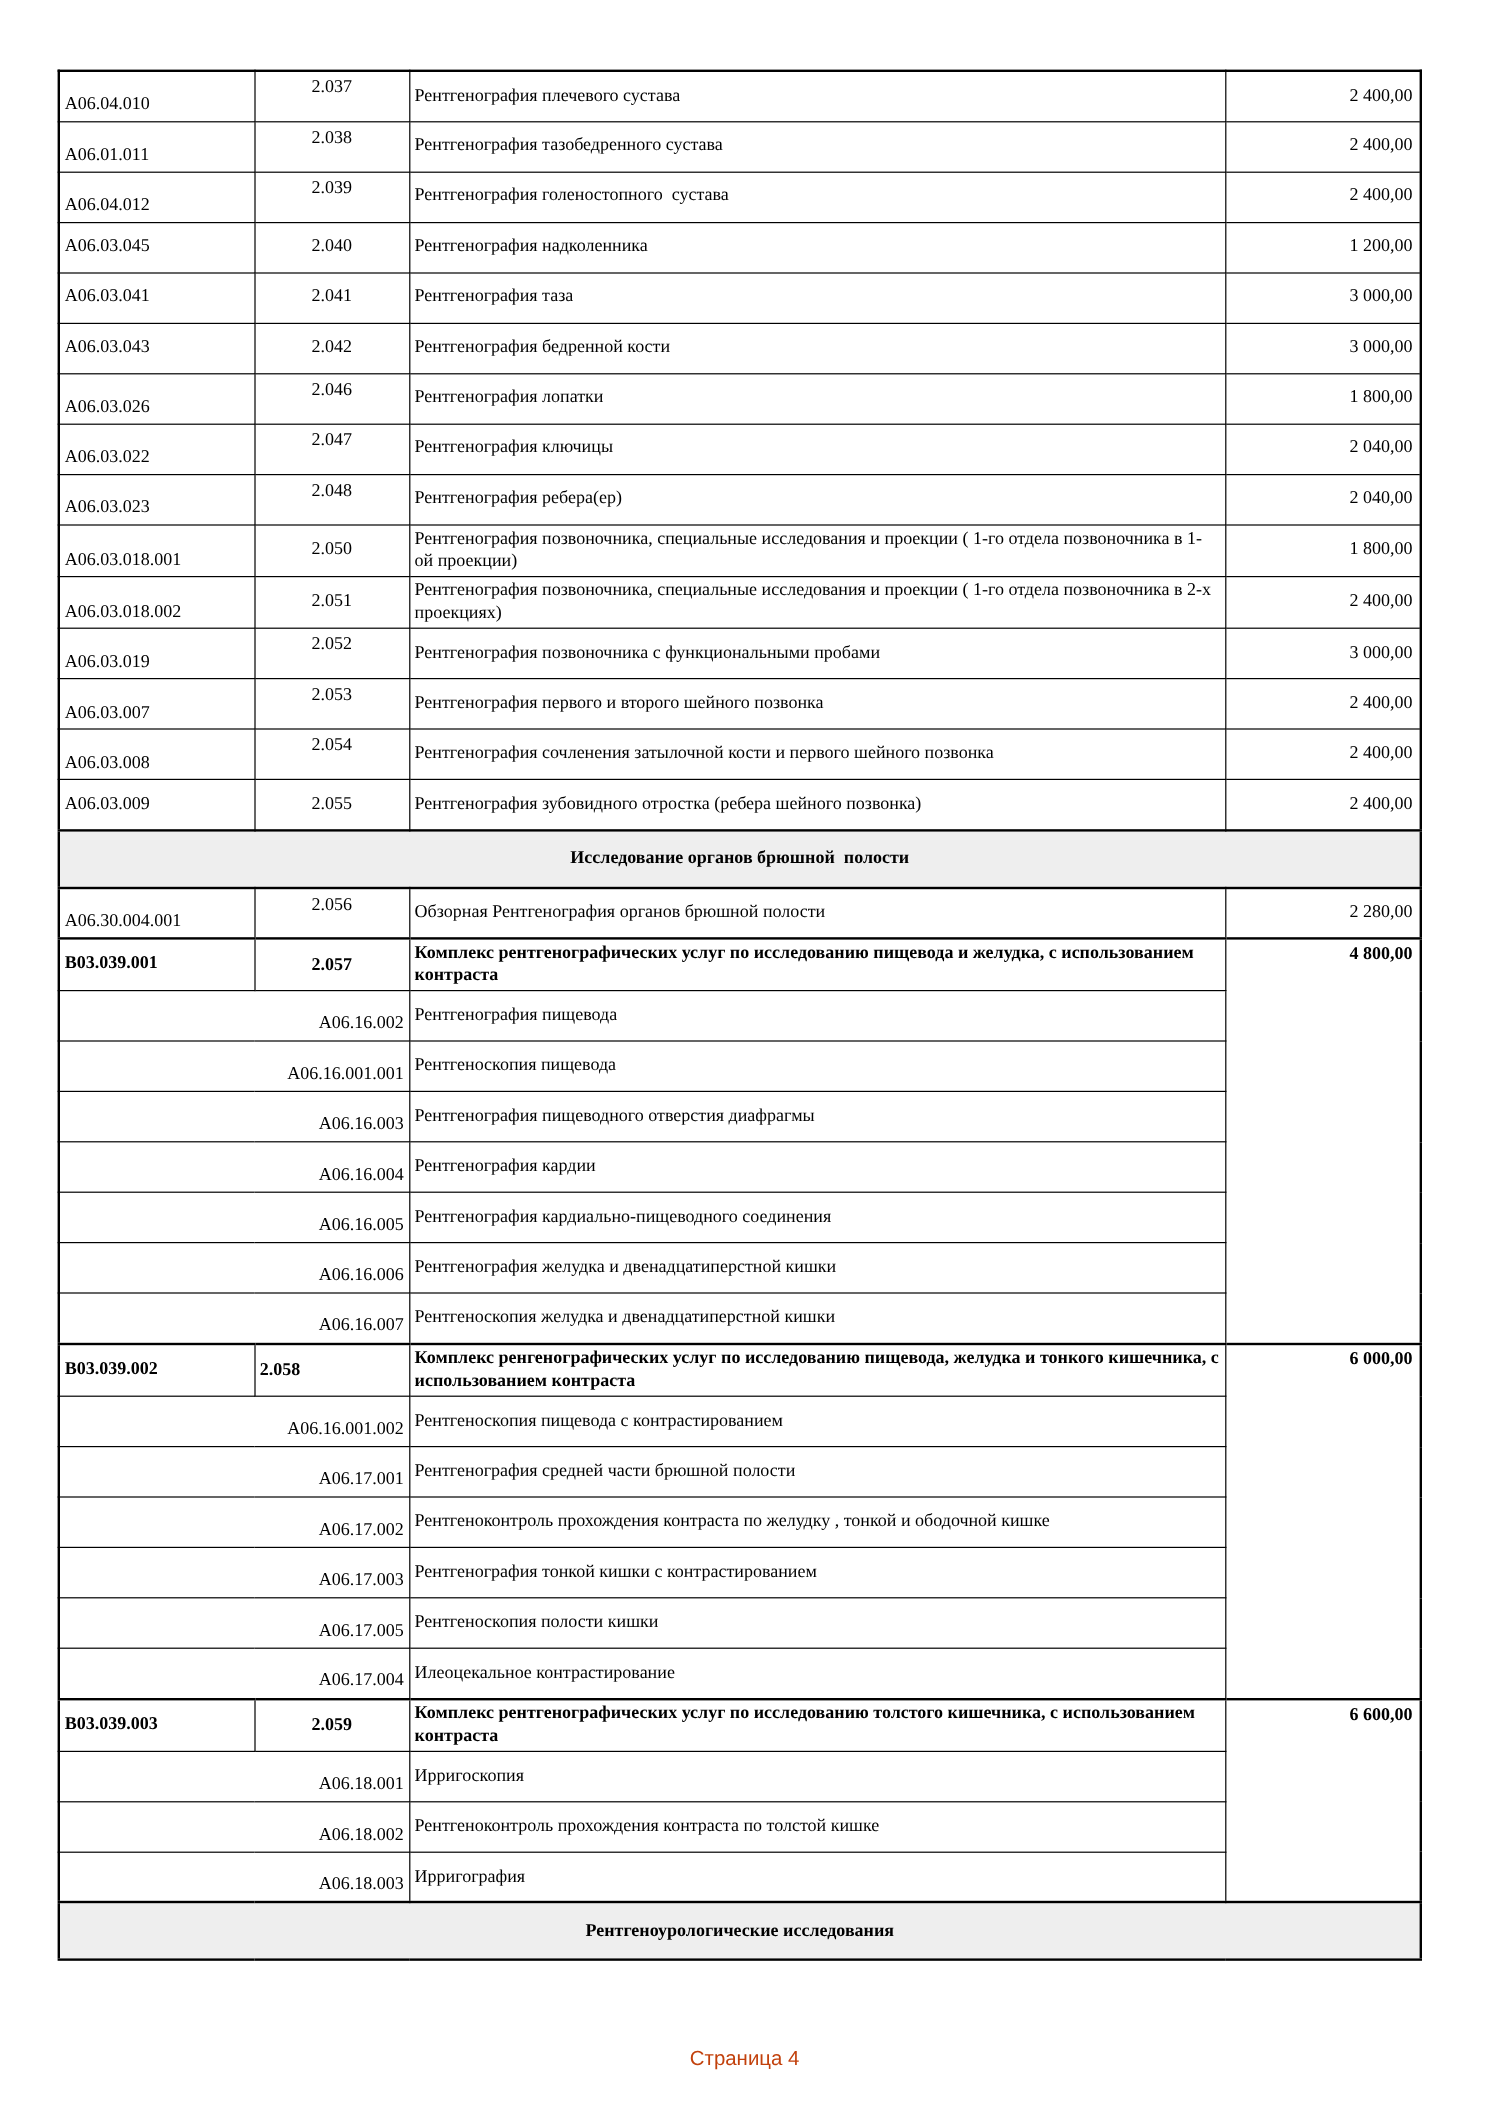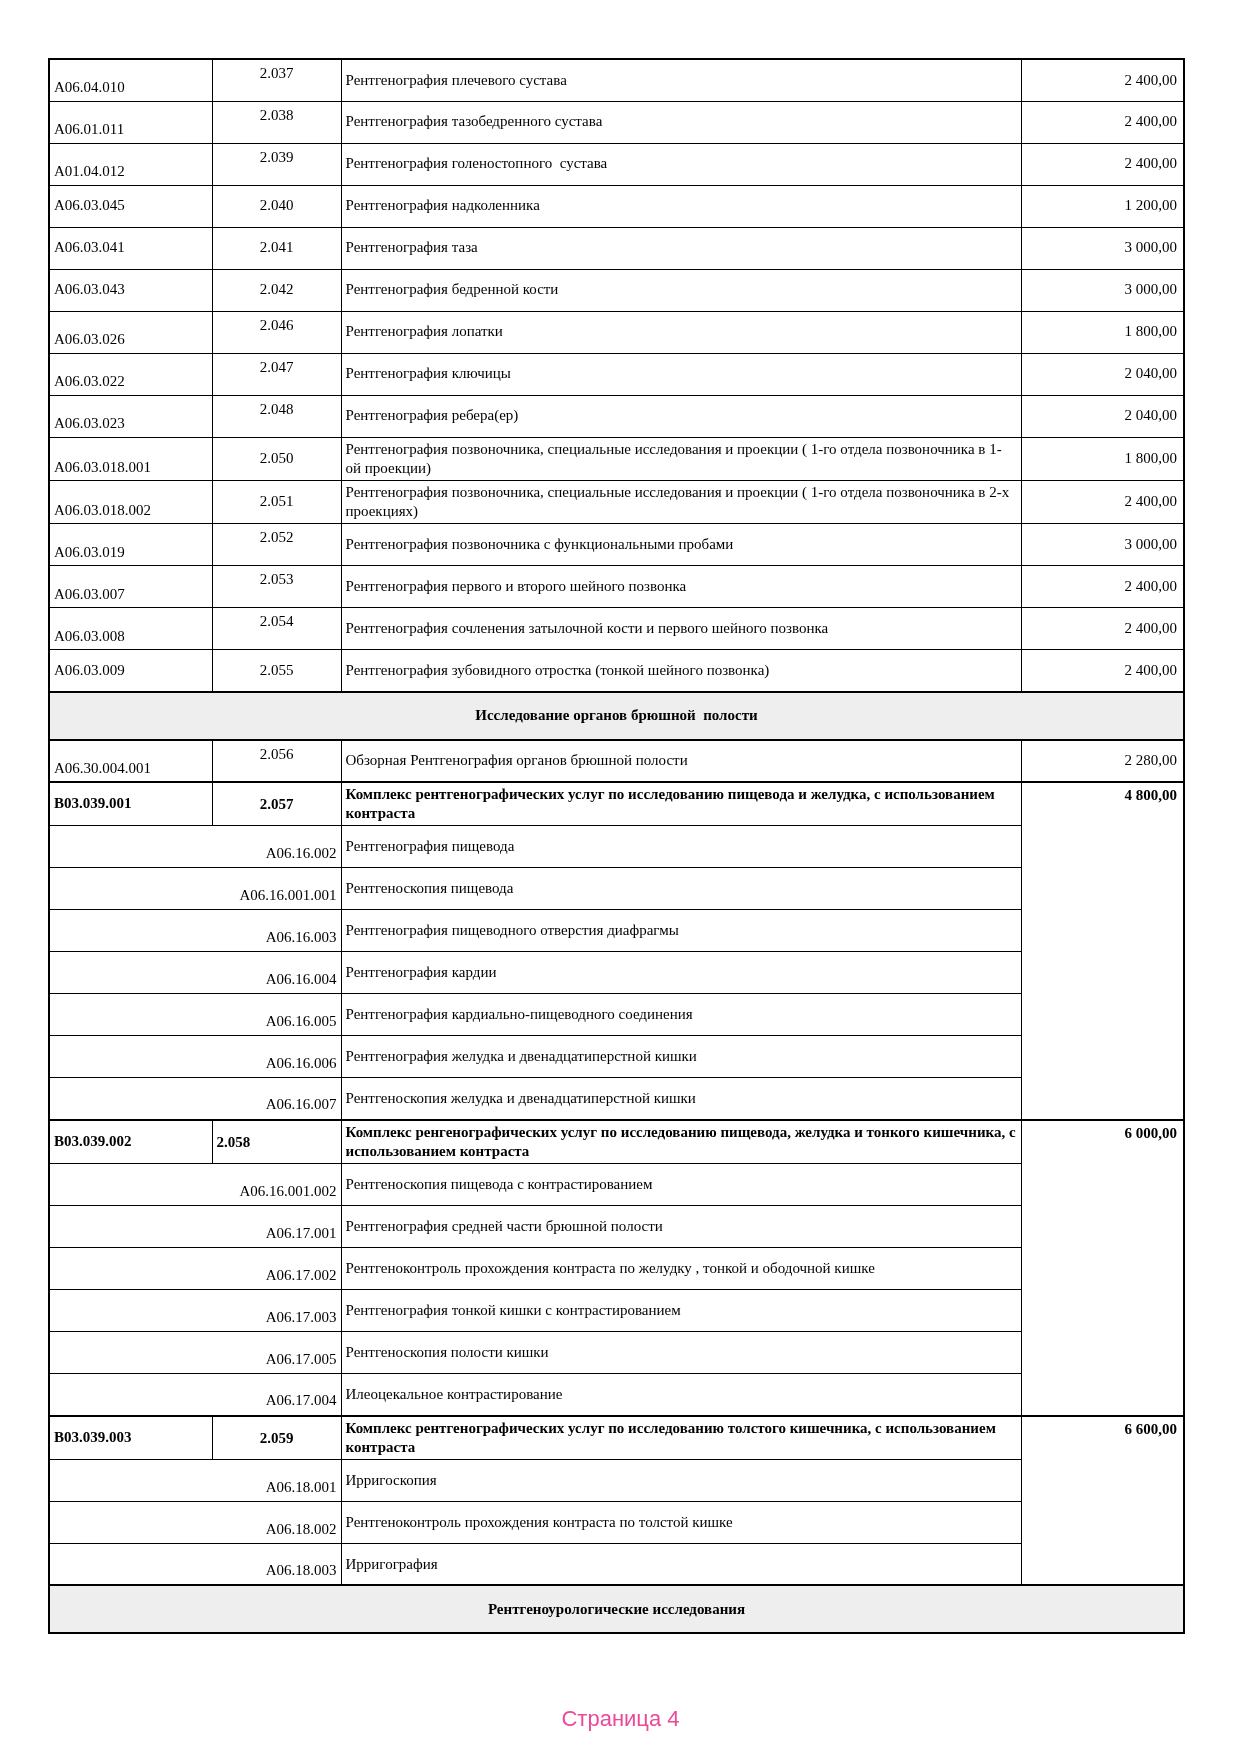--- a/index.html
+++ b/index.html
@@ -54,22 +54,22 @@
     border-top:2px solid #000;
     border-bottom:2px solid #000;
     white-space:pre-wrap;
   }
   .footer{
     position:absolute;
     left:0;right:0;
     top:1706px;
     text-align:center;
     font-family:"Liberation Sans", sans-serif;
-    font-size:22px;
-    color:#ec4899;
+    font-size:17px;
+    color:#c2410c;
   }
 </style>
 </head>
 <body>
 
 <div class="page">
   <table class="price">
     <colgroup>
       <col class="c-code">
         <col class="c-num">
@@ -83,21 +83,21 @@
           <td class="cell-name">Рентгенография плечевого сустава</td>
           <td class="cell-price">2 400,00</td>
         </tr>
         <tr class="r-item">
           <td class="cell-code">А06.01.011</td>
           <td class="cell-num">2.038</td>
           <td class="cell-name">Рентгенография тазобедренного сустава</td>
           <td class="cell-price">2 400,00</td>
         </tr>
         <tr class="r-item">
-          <td class="cell-code">А01.04.012</td>
+          <td class="cell-code">А06.04.012</td>
           <td class="cell-num">2.039</td>
           <td class="cell-name">Рентгенография голеностопного  сустава</td>
           <td class="cell-price">2 400,00</td>
         </tr>
         <tr class="r-item">
           <td class="cell-code v-mid">А06.03.045</td>
           <td class="cell-num v-mid">2.040</td>
           <td class="cell-name">Рентгенография надколенника</td>
           <td class="cell-price">1 200,00</td>
         </tr>
@@ -157,21 +157,21 @@
         </tr>
         <tr class="r-item">
           <td class="cell-code">А06.03.008</td>
           <td class="cell-num">2.054</td>
           <td class="cell-name">Рентгенография сочленения затылочной кости и первого шейного позвонка</td>
           <td class="cell-price">2 400,00</td>
         </tr>
         <tr class="r-item">
           <td class="cell-code v-mid">А06.03.009</td>
           <td class="cell-num v-mid">2.055</td>
-          <td class="cell-name">Рентгенография зубовидного отростка (тонкой шейного позвонка)</td>
+          <td class="cell-name">Рентгенография зубовидного отростка (ребера шейного позвонка)</td>
           <td class="cell-price">2 400,00</td>
         </tr>
         <tr class="r-section">
           <td class="cell-section" colspan="4">Исследование органов брюшной  полости</td>
         </tr>
         <tr class="r-item">
           <td class="cell-code">А06.30.004.001</td>
           <td class="cell-num">2.056</td>
           <td class="cell-name">Обзорная Рентгенография органов брюшной полости</td>
           <td class="cell-price">2 280,00</td>

